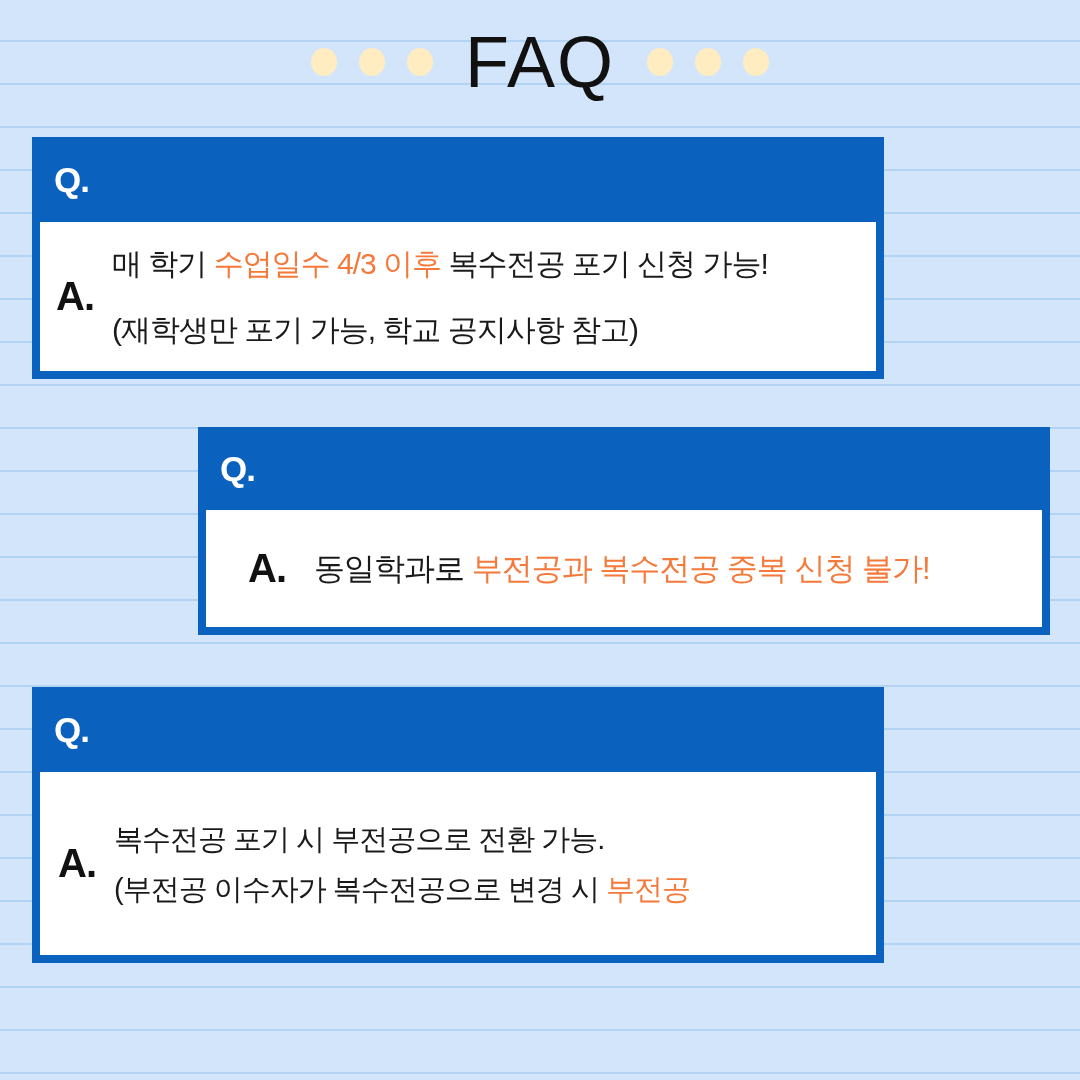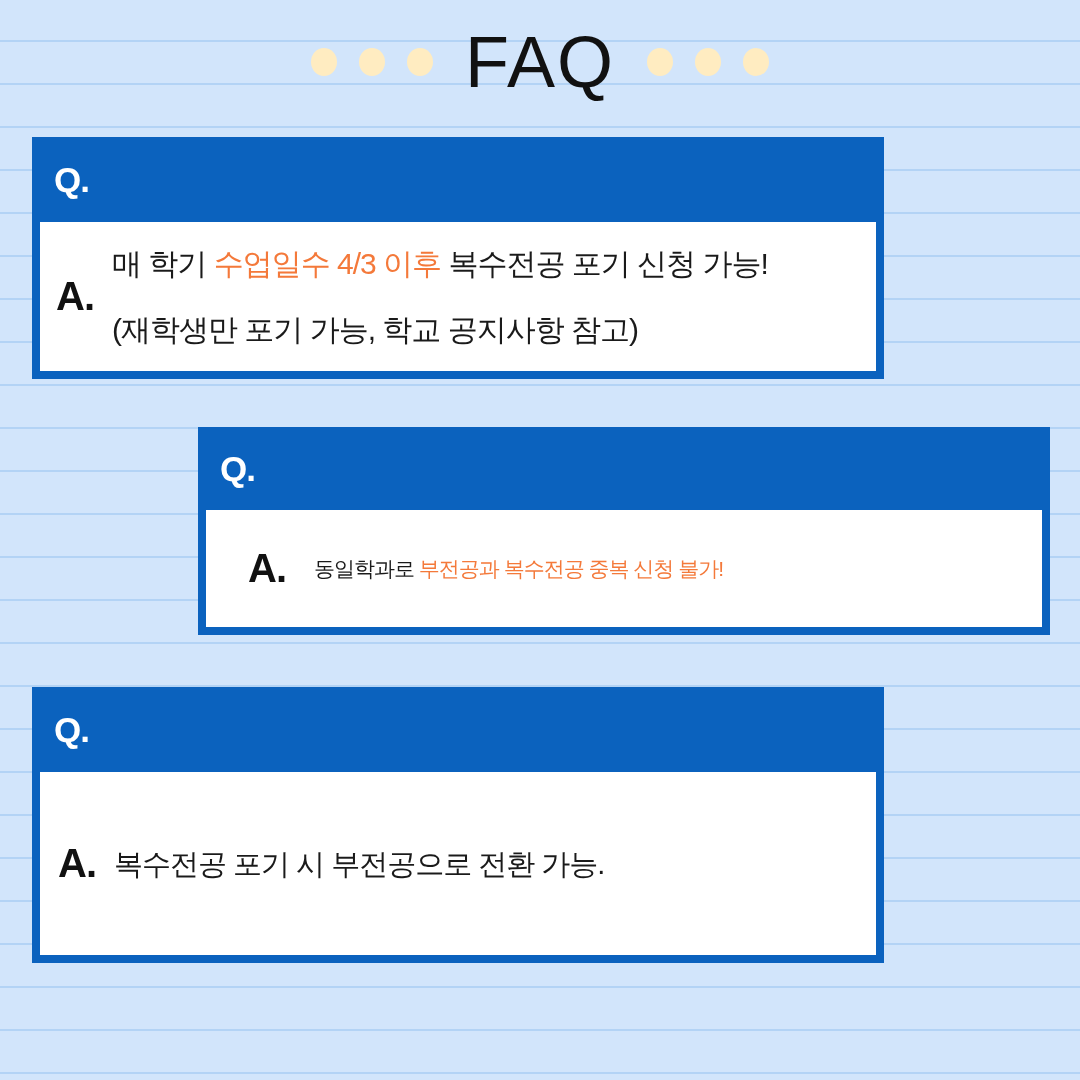--- a/index.html
+++ b/index.html
@@ -101,21 +101,21 @@
   #card-1 .a-lines{font-size:30px;line-height:66px;}
 
   
   #card-2{left:198px;top:427px;width:852px;}
   #card-2 .q-bar{height:83px;padding:0 0 0 22px;}
   #card-2 .a-box{
     margin:0 8px 8px 8px;height:117px;
     padding:0 0 0 42px;
   }
   #card-2 .a-mark{margin-right:28px;}
-  #card-2 .a-lines{font-size:21px;line-height:40px;}
+  #card-2 .a-lines{font-size:31px;line-height:40px;}
 
   
   #card-3{left:32px;top:687px;width:852px;}
   #card-3 .q-bar{height:85px;padding:0 0 0 22px;}
   #card-3 .a-box{
     margin:0 8px 8px 8px;height:183px;
     padding:0 0 0 18px;
   }
   #card-3 .a-mark{margin-right:18px;}
   #card-3 .a-lines{font-size:29px;line-height:50px;}
@@ -166,15 +166,16 @@
 </div>
 
 <div class="faq-card" id="card-3" style="background: rgb(11, 98, 190);">
   <div class="q-bar" style="background: rgb(11, 98, 190);">
     <span class="q-mark">Q.</span>
   </div>
   <div class="a-box">
     <span class="a-mark">A.</span>
     <span class="a-lines">
         <span class="ln ln1"><span>복수전공 포기 시 부전공으로 전환 가능.</span></span>
+        <span class="ln ln2"><span>(부전공 이수자가 복수전공으로 변경 시 </span><span class="hl" style="color: rgb(244, 121, 58);">부전공</span></span>
       </span>
   </div>
 </div>
 
 </body></html>

